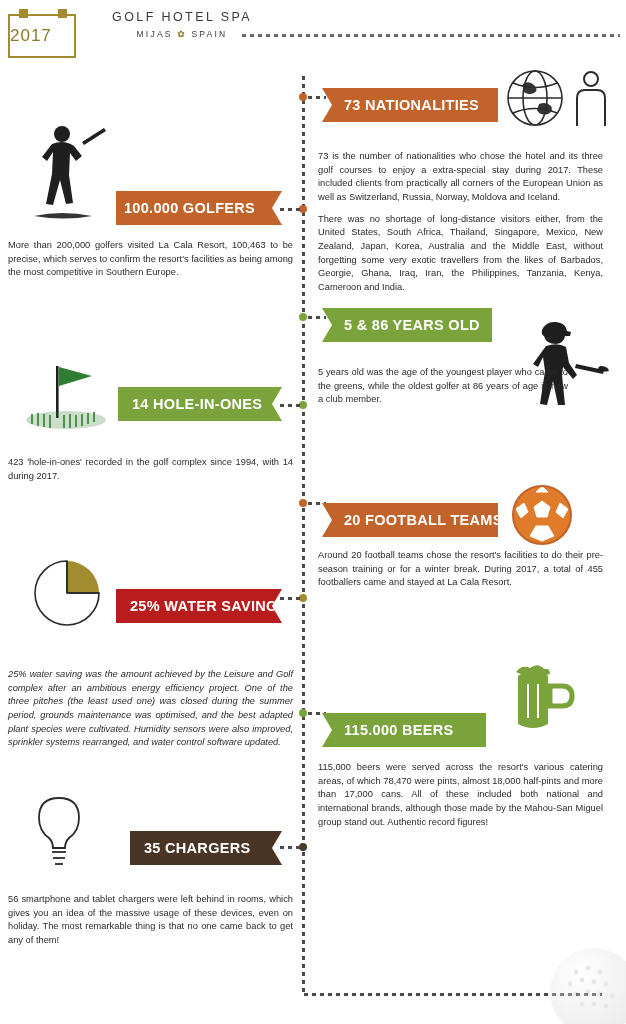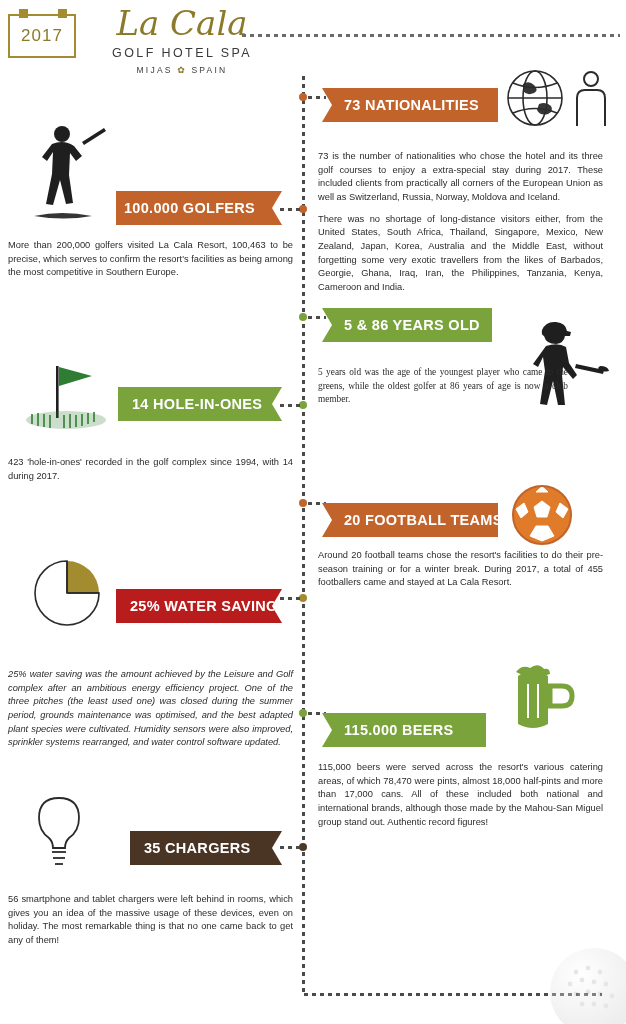--- a/index.html
+++ b/index.html
@@ -12,21 +12,21 @@
     overflow: hidden;
     position: relative;
   }
 
   
   .year-box {
     position: absolute;
     left: 8px; top: 14px;
     width: 68px; height: 44px;
     border: 2px solid #a38b2f;
-    display: flex; align-items: center; justify-content: center;
+    display: flex; align-items: center; 
   }
   .year-box span {
     font-size: 17px; letter-spacing: 1px; color: #8a7a2a; font-weight: 400;
   }
   .cal-tab {
     position: absolute; top: -7px; left: 9px;
     width: 9px; height: 9px; background: #a38b2f;
   }
   .cal-tab2 {
     position: absolute; top: -7px; left: 48px;
@@ -148,21 +148,20 @@
 </head>
 <body>
 
 <div class="year-box">
   <div class="cal-tab"></div>
   <div class="cal-tab2"></div>
   <span>2017</span>
 </div>
 
 <div class="logo">
-  <div class="script">La Cala</div>
   <div class="sub1">GOLF HOTEL SPA</div>
   <div class="sub2">
     <span>MIJAS</span>
     <span class="star">✿</span>
     <span>SPAIN</span>
   </div>
 </div>
 
 <div class="header-dots"></div>
 
@@ -225,21 +224,21 @@
 <div class="ill" style="left:520px; top:318px; width:98px; height:92px;">
   <svg width="98" height="92" viewBox="0 0 98 92">
     <g fill="#1f1f1f">
       <path d="M22 12 q4 -9 14 -8 q10 1 11 9 l4 1 -1 4 -5 0 q-1 7 -9 8 q-10 0 -12 -8 q-3 -1 -2 -6 z"></path>
       <path d="M26 28 q12 -4 20 1 l3 16 8 12 -4 4 -10 -12 -1 8 3 30 -7 0 -5 -24 -6 24 -7 -1 5 -33 -2 -14 -5 10 -5 -3 z"></path>
       <path d="M56 46 l28 6 -1 4 -28 -6 z"></path>
       <path d="M80 48 q8 0 9 5 q-9 2 -11 -3 z"></path>
     </g>
   </svg>
 </div>
-<div class="para" style="left:318px; top:366px; width:250px;font-family:Liberation Serif, serif;">
+<div class="para" style="left:318px; top:366px; width:250px;">
   <p>5 years old was the age of the youngest player who came to the greens, while the oldest golfer at 86 years of age is now a club member.</p>
 </div>
 
 <div class="node green" style="left:299px; top:401px;"></div>
 <div class="branch" style="left:278px; top:404px; width:24px;"></div>
 <div class="ribbon left-side c-green" style="left:118px; top:387px; width:164px;">
   <span>14 HOLE-IN-ONES</span>
 </div>
 <div class="ill" style="left:20px; top:358px; width:92px; height:78px;">
   <svg width="92" height="78" viewBox="0 0 92 78">

